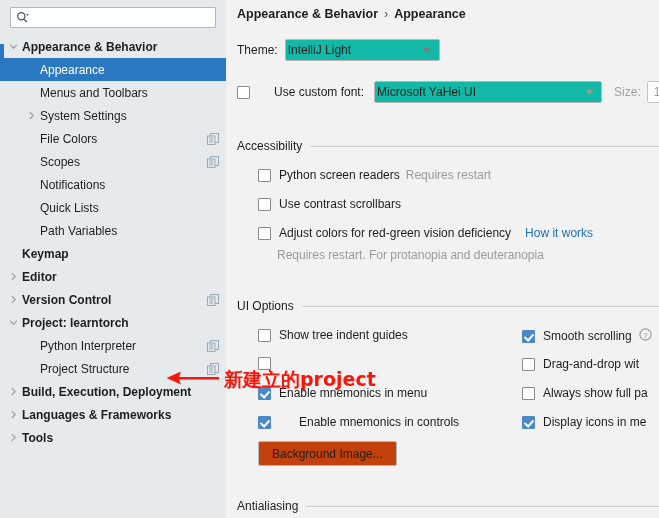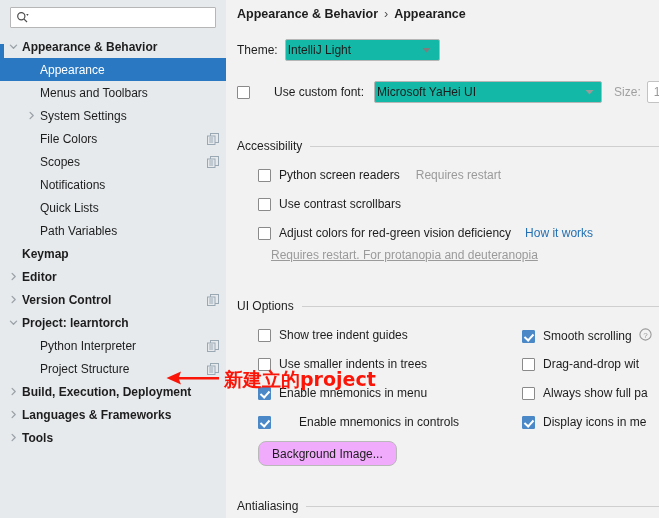--- a/index.html
+++ b/index.html
@@ -219,23 +219,23 @@
   }
   .opt-row .olbl { margin-left: 8px; }
   .note { color: #9a9a9a; }
   .link { color: #2470b3; }
 
   .helpico { margin-left: 7px; display: block; }
 
   .btn {
     position: absolute;
     height: 25px;
-    background: #f0abfc;
+    background: #c2410c;
     border: 1px solid #b9b9b9;
-    border-radius: 8px;
+    border-radius: 2px;
     display: flex;
     align-items: center;
     justify-content: center;
     padding: 8px 13px;
     box-sizing: border-box;
     font-family: "Liberation Sans", sans-serif;
     font-size: 12px;
     color: #1d1d1d;
     white-space: nowrap;
   }
@@ -462,50 +462,49 @@
     </div>
 
     <div class="section" style="top:139px;">
       <span class="title">Accessibility</span>
       <span class="rule"></span>
     </div>
 
     <div class="opt-row" style="left:32px; top:168px;">
       <span class="cbx" id="cbx-a0"></span>
       <span class="olbl">Python screen readers</span>
-      <span class="olbl note" style="margin-left:16px;">Requires restart</span>
+      <span class="olbl note" style="margin-left:6px;">Requires restart</span>
     </div>
 
     <div class="opt-row" style="left:32px; top:197px;">
       <span class="cbx" id="cbx-a1"></span>
       <span class="olbl">Use contrast scrollbars</span>
     </div>
 
     <div class="opt-row" style="left:32px; top:226px;">
       <span class="cbx" id="cbx-a2"></span>
       <span class="olbl">Adjust colors for red-green vision deficiency</span>
       <span class="olbl link" style="margin-left:14px;">How it works</span>
     </div>
 
-    <div class="opt-row note" style="left:45px; top:248px;text-decoration:underline;">
+    <div class="opt-row note" style="left:51px; top:248px;">
       <span>Requires restart. For protanopia and deuteranopia</span>
     </div>
 
     <div class="section" style="top:299px;">
       <span class="title">UI Options</span>
       <span class="rule"></span>
     </div>
 
     <div class="opt-row" style="left:32px; top:328px;">
       <span class="cbx" id="cbx-l0"></span>
       <span class="olbl">Show tree indent guides</span>
     </div>
     <div class="opt-row" style="left:32px; top:357px;">
       <span class="cbx" id="cbx-l1"></span>
-      <span class="olbl">Use smaller indents in trees</span>
     </div>
     <div class="opt-row" style="left:32px; top:386px;">
       <span class="cbx checked" id="cbx-l2"></span>
       <span class="olbl">Enable mnemonics in menu</span>
     </div>
     <div class="opt-row" style="left:32px; top:415px;gap:20px;">
       <span class="cbx checked" id="cbx-l3"></span>
       <span class="olbl">Enable mnemonics in controls</span>
     </div>
 

